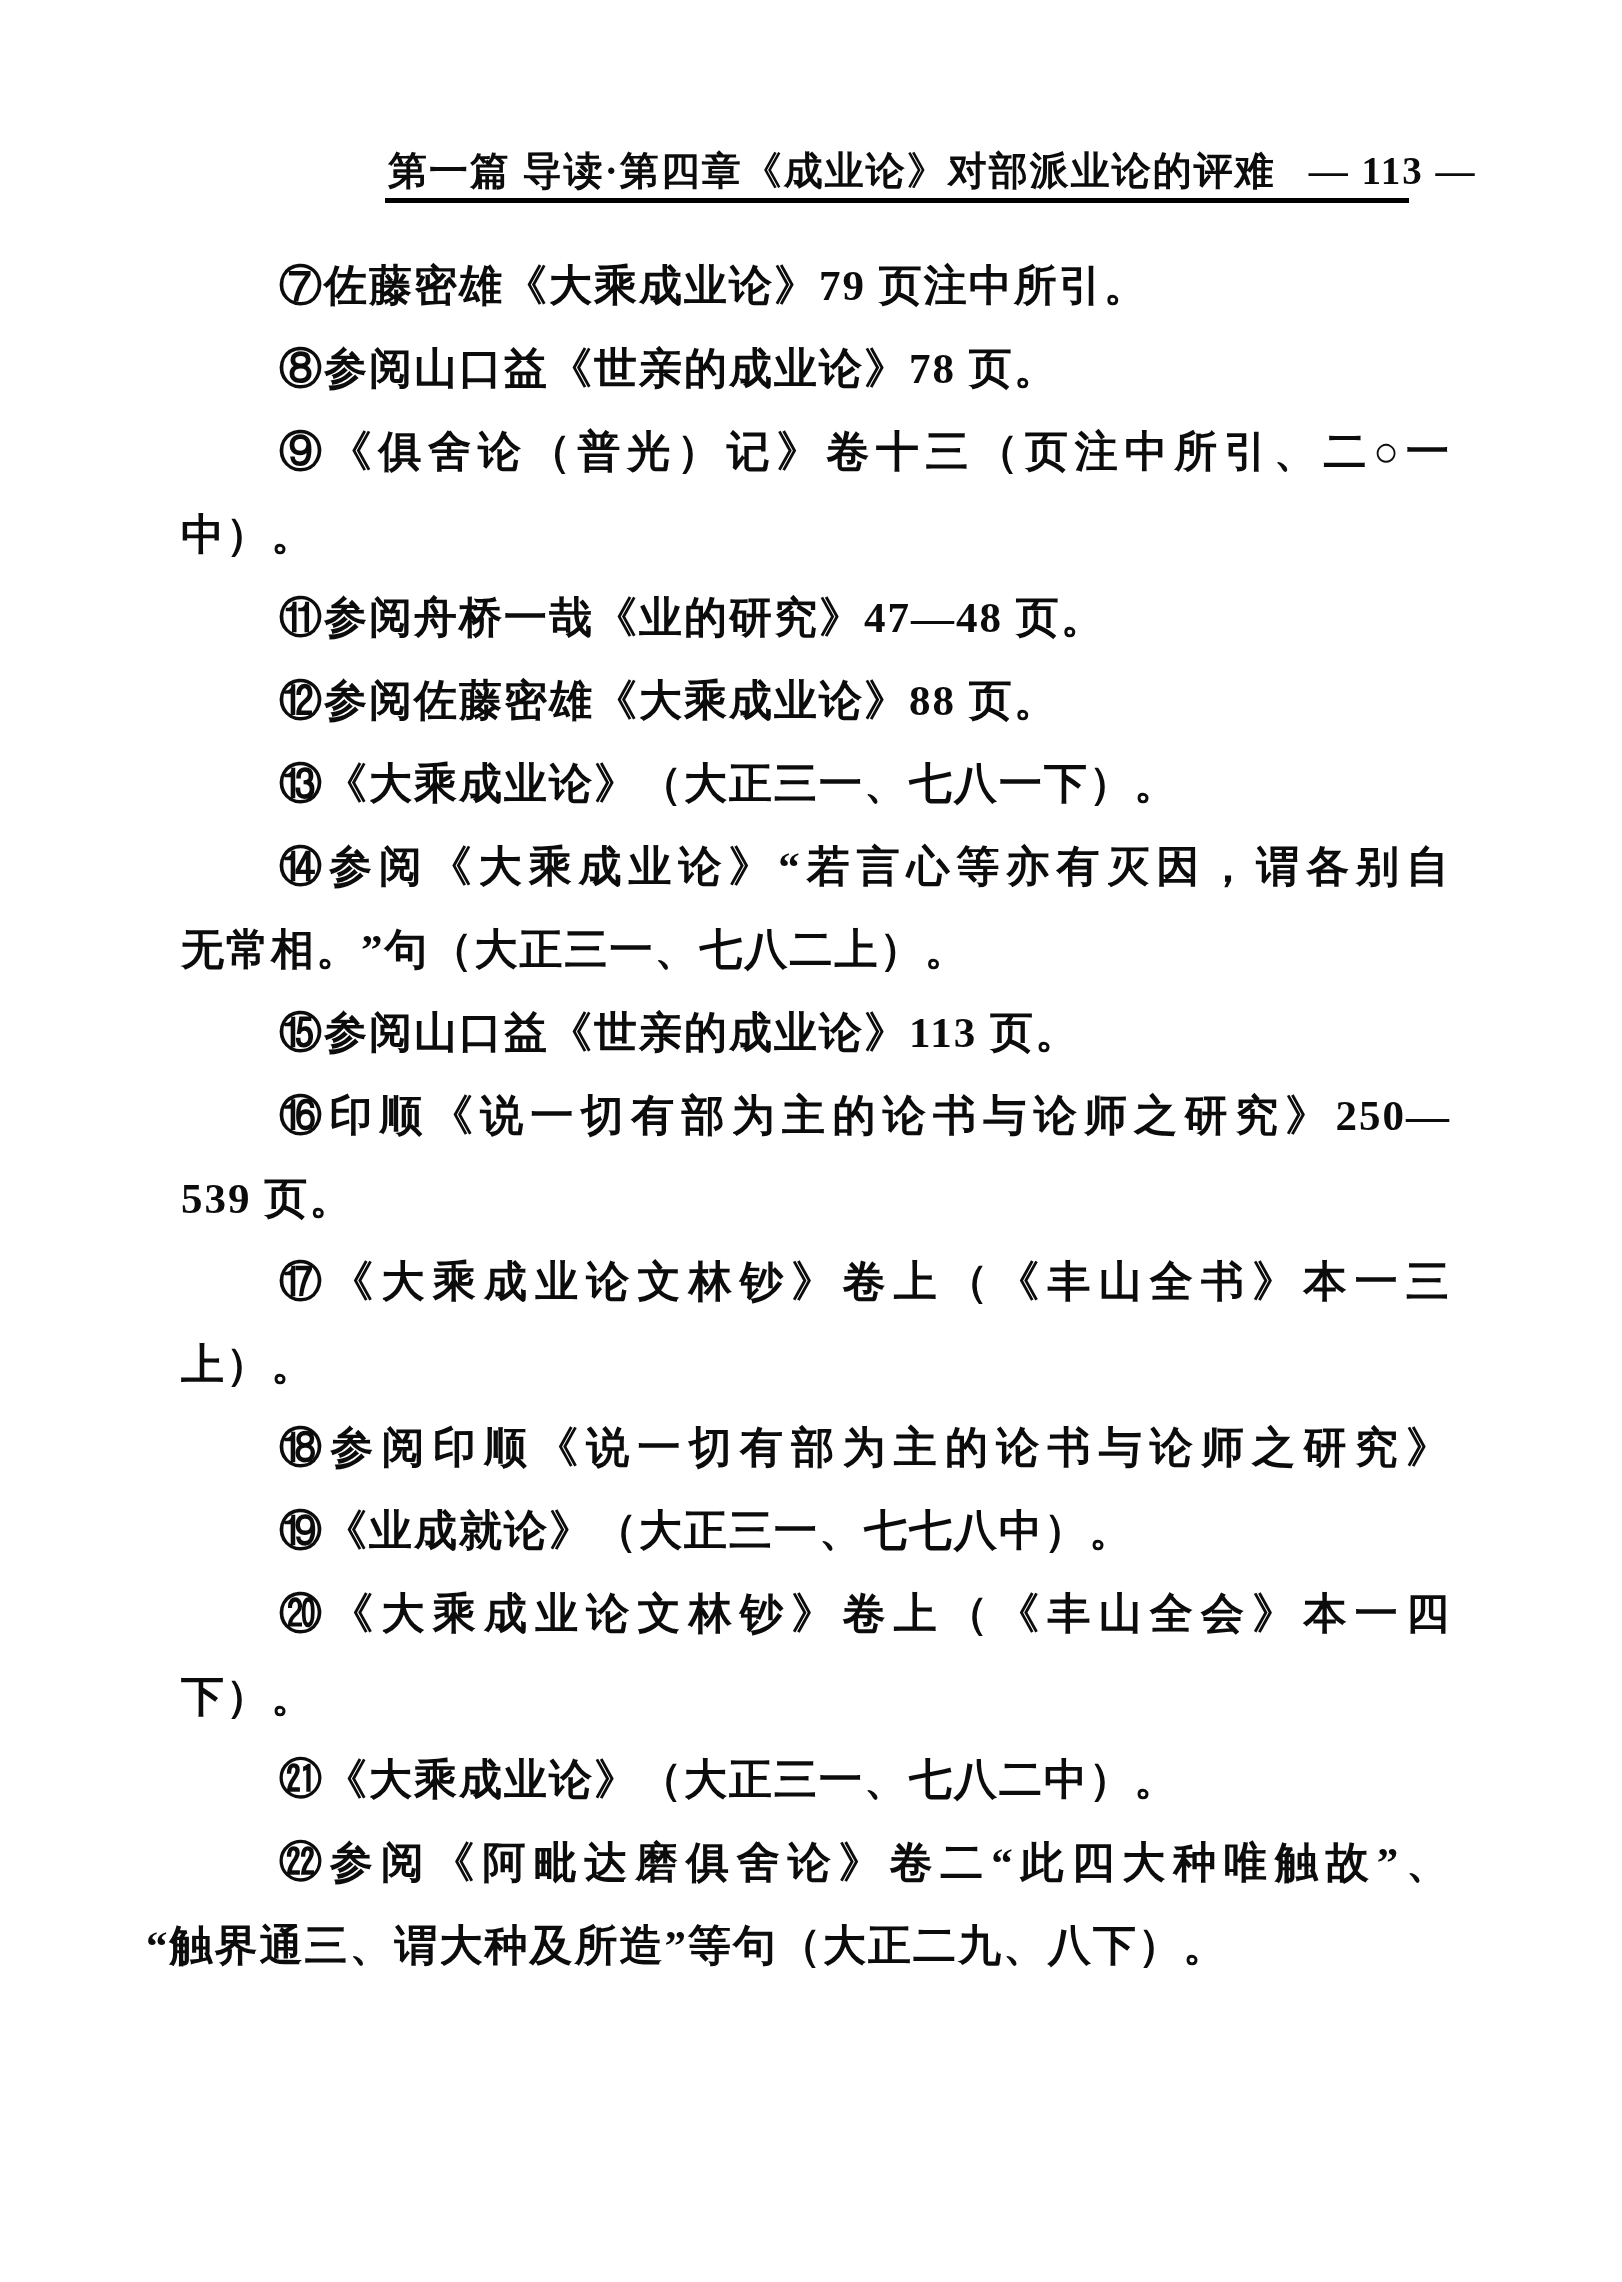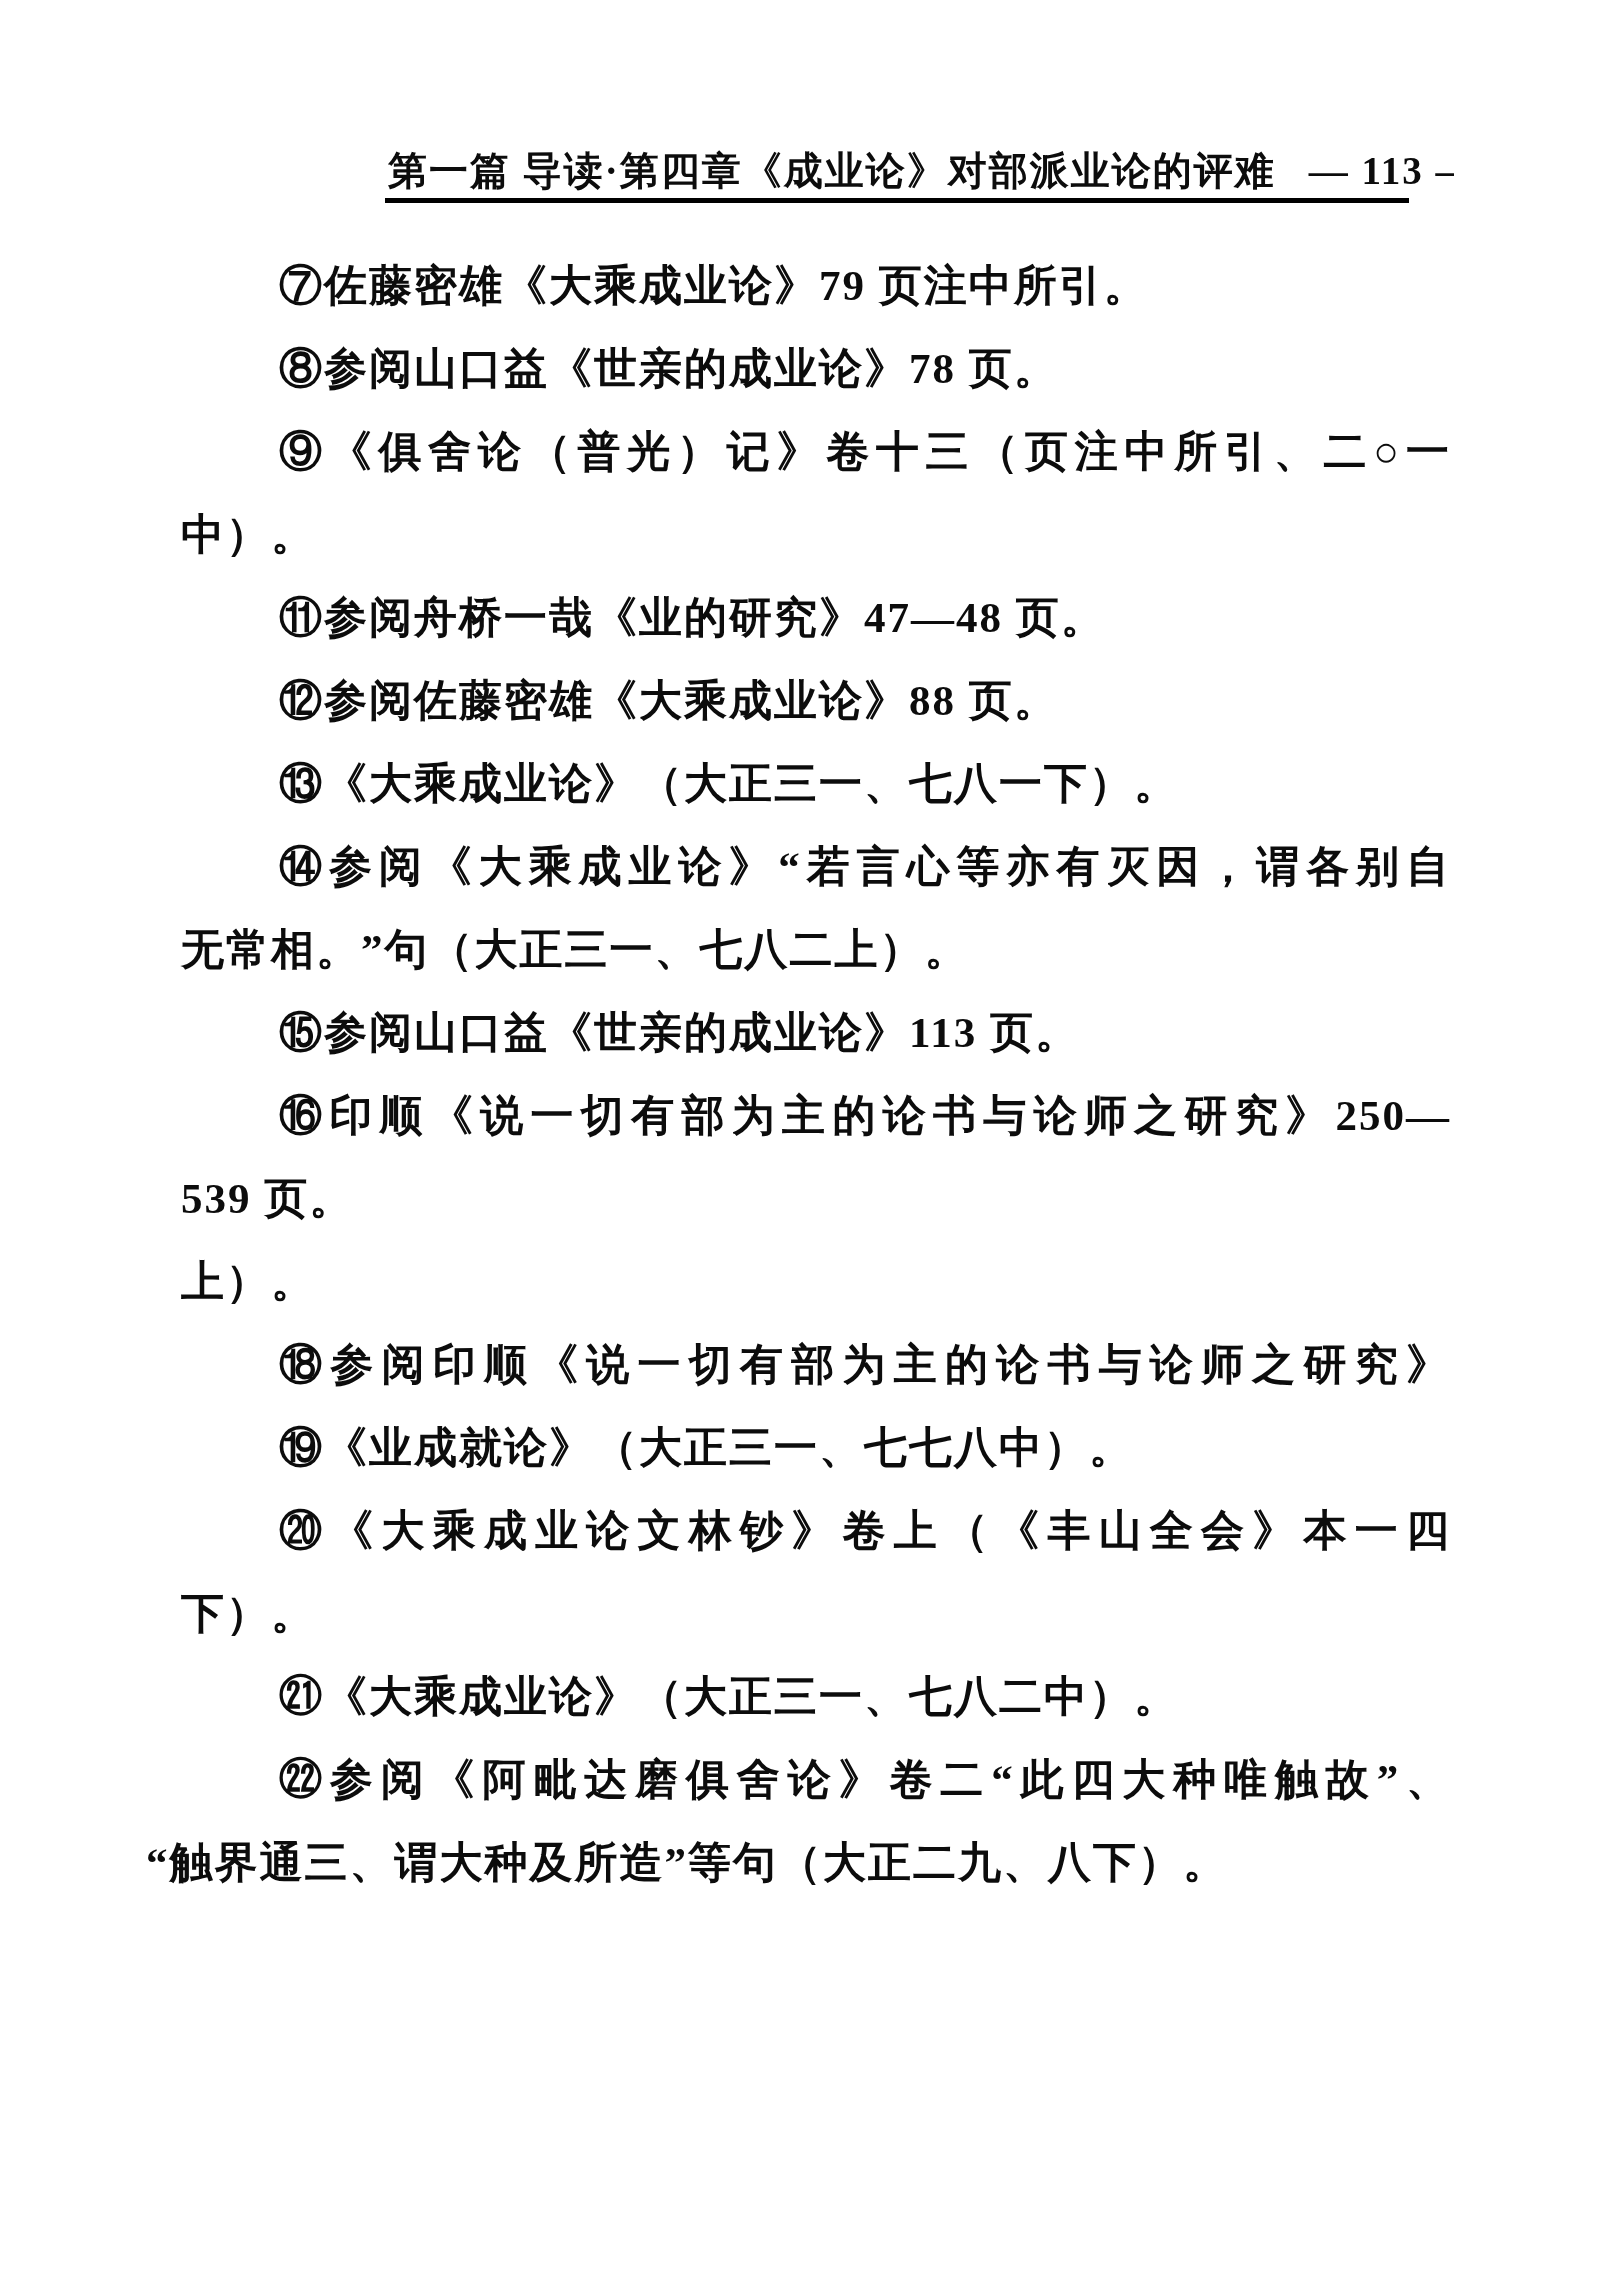--- a/index.html
+++ b/index.html
@@ -8,20 +8,21 @@
     background: #ffffff;
   }
   .page {
     position: relative;
     width: 1454px;
     height: 2282px;
     background: #ffffff;
     overflow: hidden;
     font-family: "Liberation Serif", "DejaVu Serif", serif;
     color: #0c0c0c;
+    padding-left: 48px;
   }
   .running-head {
     position: absolute;
     left: 388px;
     top: 144px;
     display: flex;
     align-items: baseline;
     gap: 33px;
     font-size: 39px;
     font-weight: bold;
@@ -79,20 +80,21 @@
     <div class="line first just">⑨《俱舍论（普光）记》卷十三（页注中所引、二○一</div>
     <div class="line">中）。</div>
     <div class="line first">⑪参阅舟桥一哉《业的研究》47—48 页。</div>
     <div class="line first">⑫参阅佐藤密雄《大乘成业论》88 页。</div>
     <div class="line first">⑬《大乘成业论》（大正三一、七八一下）。</div>
     <div class="line first just">⑭参阅《大乘成业论》“若言心等亦有灭因，谓各别自</div>
     <div class="line">无常相。”句（大正三一、七八二上）。</div>
     <div class="line first">⑮参阅山口益《世亲的成业论》113 页。</div>
     <div class="line first just">⑯印顺《说一切有部为主的论书与论师之研究》250—</div>
     <div class="line">539 页。</div>
+    <div class="line first just">⑰《大乘成业论文林钞》卷上（《丰山全书》本一三</div>
     <div class="line">上）。</div>
     <div class="line first just">⑱参阅印顺《说一切有部为主的论书与论师之研究》</div>
     <div class="line first">⑲《业成就论》（大正三一、七七八中）。</div>
     <div class="line first just">⑳《大乘成业论文林钞》卷上（《丰山全会》本一四</div>
     <div class="line">下）。</div>
     <div class="line first">㉑《大乘成业论》（大正三一、七八二中）。</div>
     <div class="line first just">㉒参阅《阿毗达磨俱舍论》卷二“此四大种唯触故”、</div>
     <div class="line hang">“触界通三、谓大种及所造”等句（大正二九、八下）。</div>
   </div>
 

